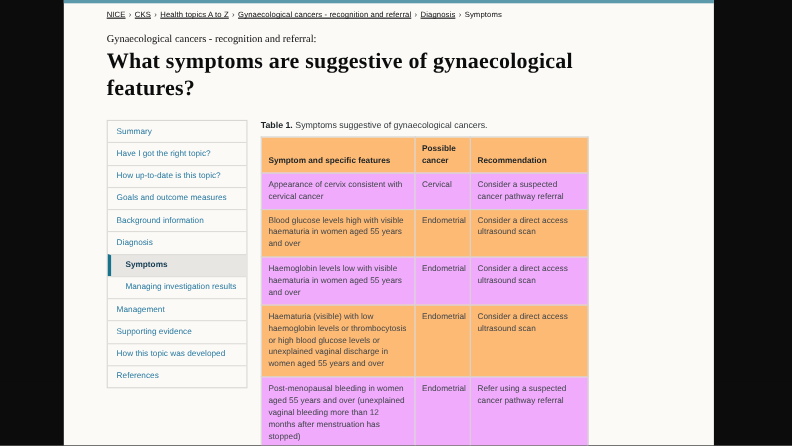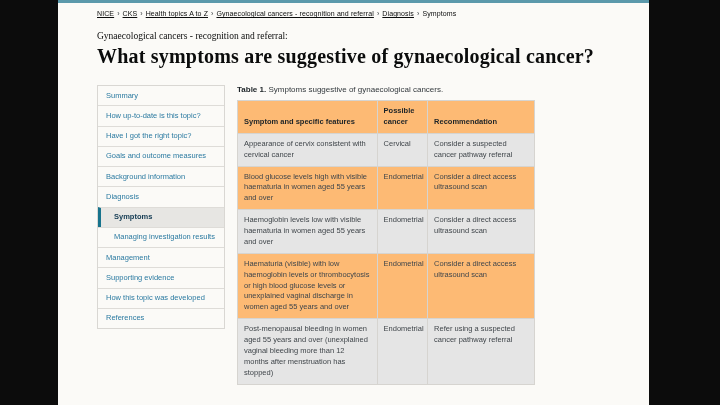--- a/index.html
+++ b/index.html
@@ -44,44 +44,44 @@
 
   
   .table-wrap { width:298px; }
   .table-caption { font-size:8px; color:#32383c; margin-bottom:6px; }
   .table-caption b { color:#1c2327; }
   table.sym-table { width:298px; border-collapse:collapse; table-layout:fixed; }
   .sym-table th, .sym-table td { border:1px solid #d6d4d0; padding:5px 6px;
       font-size:7.5px; line-height:1.45; text-align:left; }
   .sym-table th { vertical-align:bottom; font-weight:bold; color:#1c2327;
                   background:#fdba74; }
-  .sym-table td { vertical-align:top; color:#40464b; background:#e5e5e5; }
+  .sym-table td { vertical-align:top; color:#40464b; background:#f0abfc; }
   .sym-table tr.stripe td { background:#fdba74; }
   .col-symptom { width:47%; } .col-cancer { width:17%; } .col-rec { width:36%; }
 </style>
 </head>
 <body>
 
 <div class="stage">
   <div class="page">
     <div class="inner">
 
       <nav class="breadcrumb">
         <a>NICE</a><span class="crumb-sep">›</span><a>CKS</a><span class="crumb-sep">›</span><a>Health topics A to Z</a><span class="crumb-sep">›</span><a>Gynaecological cancers - recognition and referral</a><span class="crumb-sep">›</span><a>Diagnosis</a><span class="crumb-sep">›</span><span class="crumb-current">Symptoms</span>
       </nav>
 
       <div class="topic-label">Gynaecological cancers - recognition and referral:</div>
-      <h1 class="page-title">What symptoms are suggestive of gynaecological cancer?</h1>
+      <h1 class="page-title">What symptoms are suggestive of gynaecological features?</h1>
 
 
       <div class="main-row">
         <div class="sidebar">
           <div class="nav-item">Summary</div>
+          <div class="nav-item">Have I got the right topic?</div>
           <div class="nav-item">How up-to-date is this topic?</div>
-          <div class="nav-item">Have I got the right topic?</div>
           <div class="nav-item">Goals and outcome measures</div>
           <div class="nav-item">Background information</div>
           <div class="nav-item">Diagnosis</div>
           <div class="nav-item indent active">Symptoms</div>
           <div class="nav-item indent">Managing investigation results</div>
           <div class="nav-item">Management</div>
           <div class="nav-item">Supporting evidence</div>
           <div class="nav-item">How this topic was developed</div>
           <div class="nav-item">References</div>
         </div>

